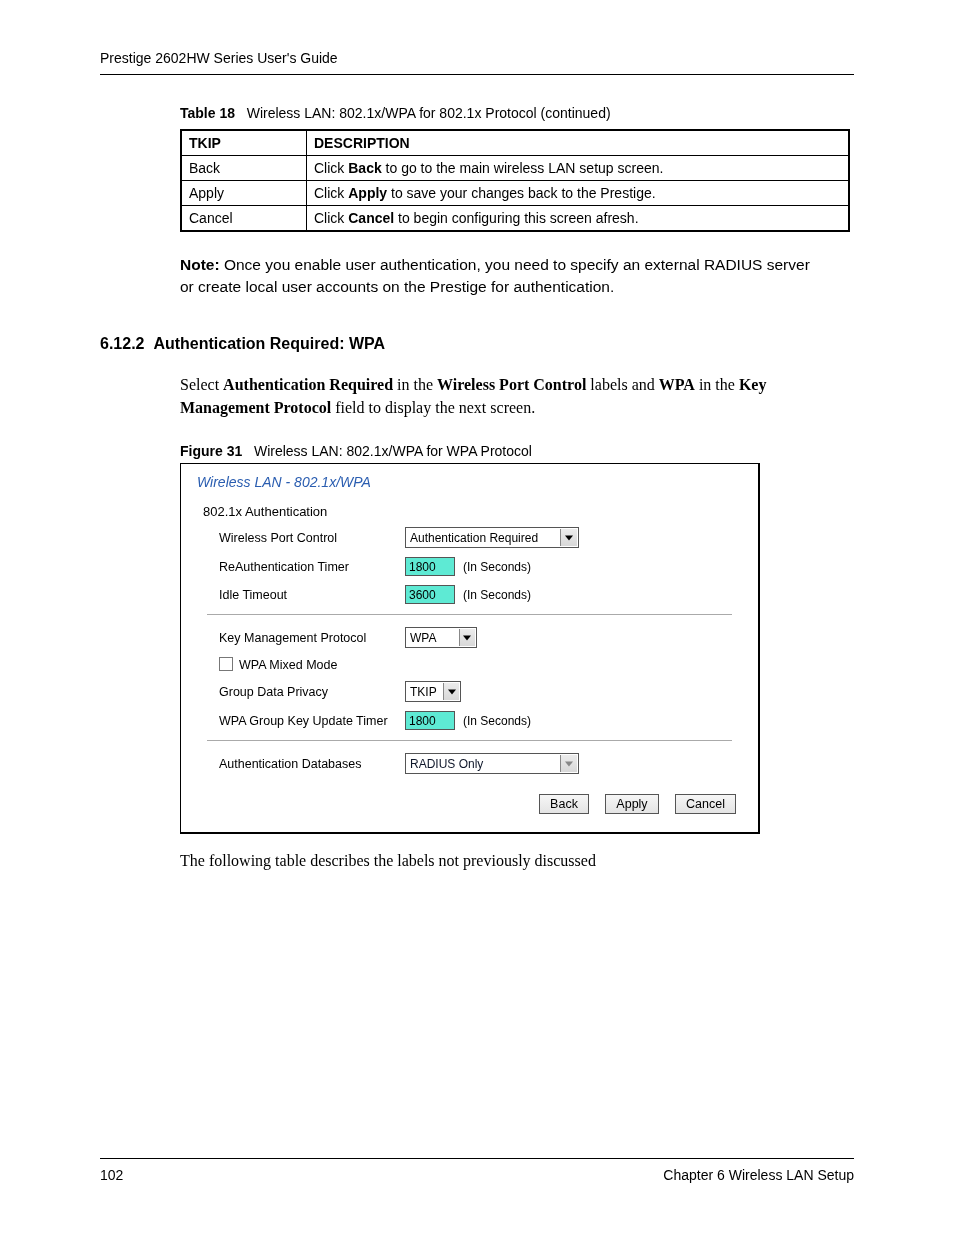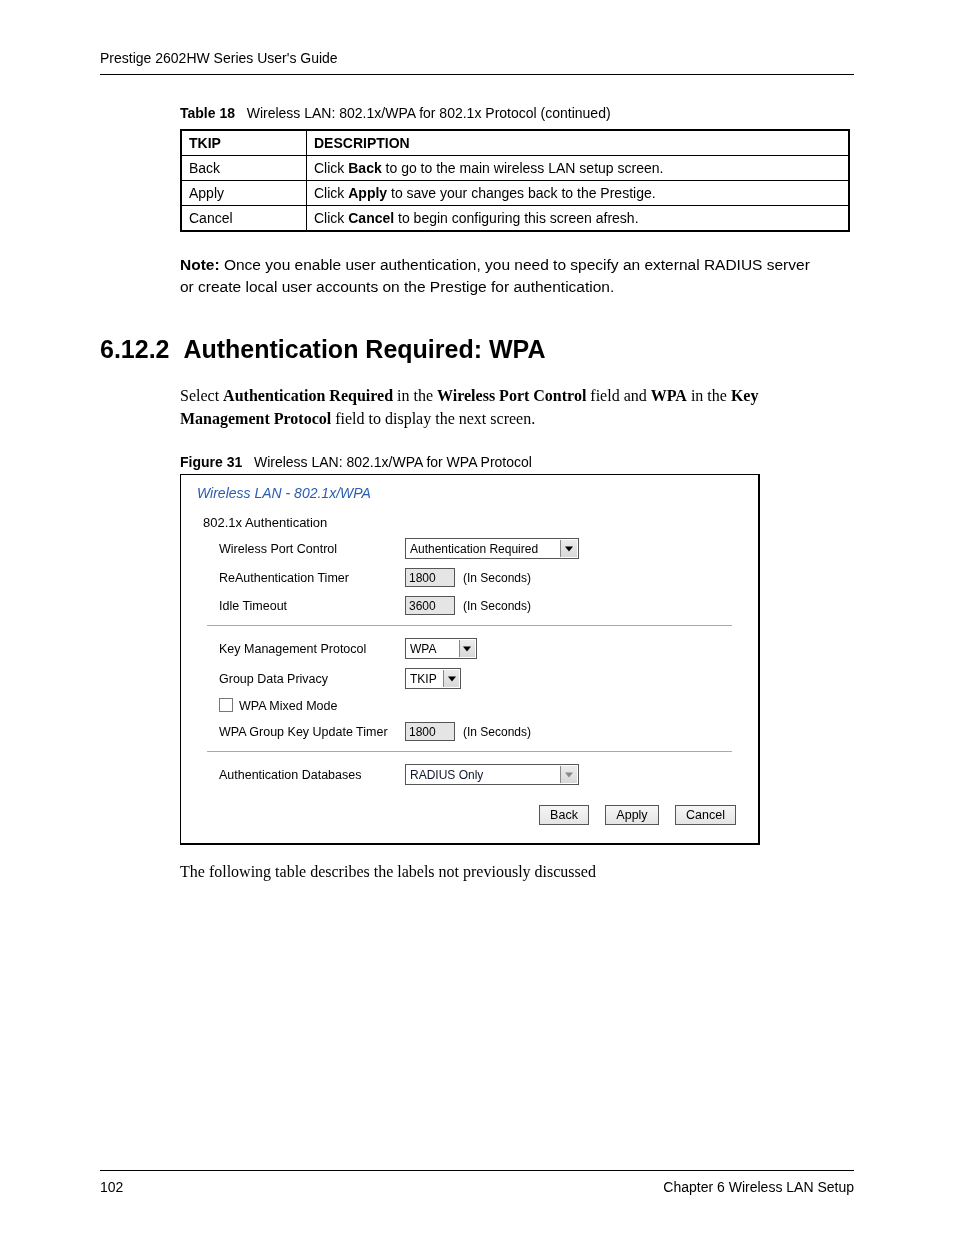--- a/index.html
+++ b/index.html
@@ -47,21 +47,21 @@
   table.data-table th.col1, table.data-table td.col1 { width: 110px; }
   .note {
     margin: 22px 0 0 80px;
     font-size: 15.5px;
     line-height: 1.45;
     padding-right: 30px;
   }
   .note b { font-weight: bold; }
   h2.section {
     margin: 36px 0 0 0;
-    font-size: 25px;
+    font-size: 16px;
     font-weight: bold;
     font-family: Arial, Helvetica, sans-serif;
   }
   .body-serif {
     margin: 20px 0 0 80px;
     font-family: "Times New Roman", Times, serif;
     font-size: 16px;
     line-height: 1.45;
     padding-right: 20px;
   }
@@ -121,21 +121,21 @@
     justify-content: center;
     margin: 1px;
   }
   .dd-arrow svg { width: 8px; height: 6px; }
   .text-input {
     border: 1px solid #555;
     height: 17px;
     font-size: 12px;
     padding: 0 3px;
     width: 42px;
-    background: #e5e5e5;
+    background: #5eead4;
   }
   .suffix { font-size: 12px; }
   .fig-divider { border-top: 1px solid #aaa; margin: 10px 10px 12px 10px; }
   .checkbox {
     display:inline-block;
     width:12px;height:12px;
     border:1px solid #777;
     background:#fff;
     margin-right:6px;
     vertical-align:-2px;
@@ -155,21 +155,21 @@
   }
   .after-fig {
     margin: 18px 0 8px 80px;
     font-family: "Times New Roman", Times, serif;
     font-size: 16px;
   }
   .footer {
     position: absolute;
     left: 100px;
     right: 100px;
-    bottom: 40px;
+    bottom: 52px;
     border-top: 1.5px solid #000;
     padding-top: 8px;
     display: flex;
     justify-content: space-between;
     font-size: 14px;
   }
 </style>
 </head>
 <body>
 
@@ -214,21 +214,21 @@
   <div class="note">
     <b>Note:</b>
     <span>Once you enable user authentication, you need to specify an external RADIUS server or create local user accounts on the Prestige for authentication.</span>
   </div>
 
   <h2 class="section">
     <span>6.12.2</span>&nbsp;&nbsp;<span>Authentication Required: WPA</span>
   </h2>
 
   <div class="body-serif">
-    <span>Select </span><b>Authentication Required</b><span> in the </span><b>Wireless Port Control</b><span> field and </span><b>WPA</b><span> in the </span><b>Key Management Protocol</b><span> field to display the next screen.</span>
+    <span>Select </span><b>Authentication Required</b><span> in the </span><b>Wireless Port Control</b><span> labels and </span><b>WPA</b><span> in the </span><b>Key Management Protocol</b><span> field to display the next screen.</span>
   </div>
 
   <div class="figure-caption">
     <b>Figure 31</b>
     &nbsp;&nbsp;<span>Wireless LAN: 802.1x/WPA for WPA Protocol</span>
   </div>
 
   <div class="figure-box">
     <div class="fig-title">Wireless LAN - 802.1x/WPA</div>
 
@@ -274,40 +274,40 @@
           <span class="dd-arrow">
               <svg viewBox="0 0 10 6">
                 <polygon points="0,0 10,0 5,6" fill="#000"></polygon>
               </svg>
             </span>
         </span>
       </div>
     </div>
 
     <div class="fig-row">
+      <div class="label">
+        <span class="checkbox"></span><span>WPA Mixed Mode</span>
+      </div>
+    </div>
+
+    <div class="fig-row">
       <div class="label">Group Data Privacy</div>
       <div class="value">
         <span class="dropdown" style="width:54px">
           <span class="dd-text" style="width:30px">TKIP</span>
           <span class="dd-arrow">
               <svg viewBox="0 0 10 6">
                 <polygon points="0,0 10,0 5,6" fill="#000"></polygon>
               </svg>
             </span>
         </span>
       </div>
     </div>
 
     <div class="fig-row">
-      <div class="label">
-        <span class="checkbox"></span><span>WPA Mixed Mode</span>
-      </div>
-    </div>
-
-    <div class="fig-row">
       <div class="label">WPA Group Key Update Timer</div>
       <div class="value">
         <input class="text-input" value="1800" style="">
         <span class="suffix">(In Seconds)</span>
       </div>
     </div>
 
     <div class="fig-divider"></div>
 
     <div class="fig-row">

